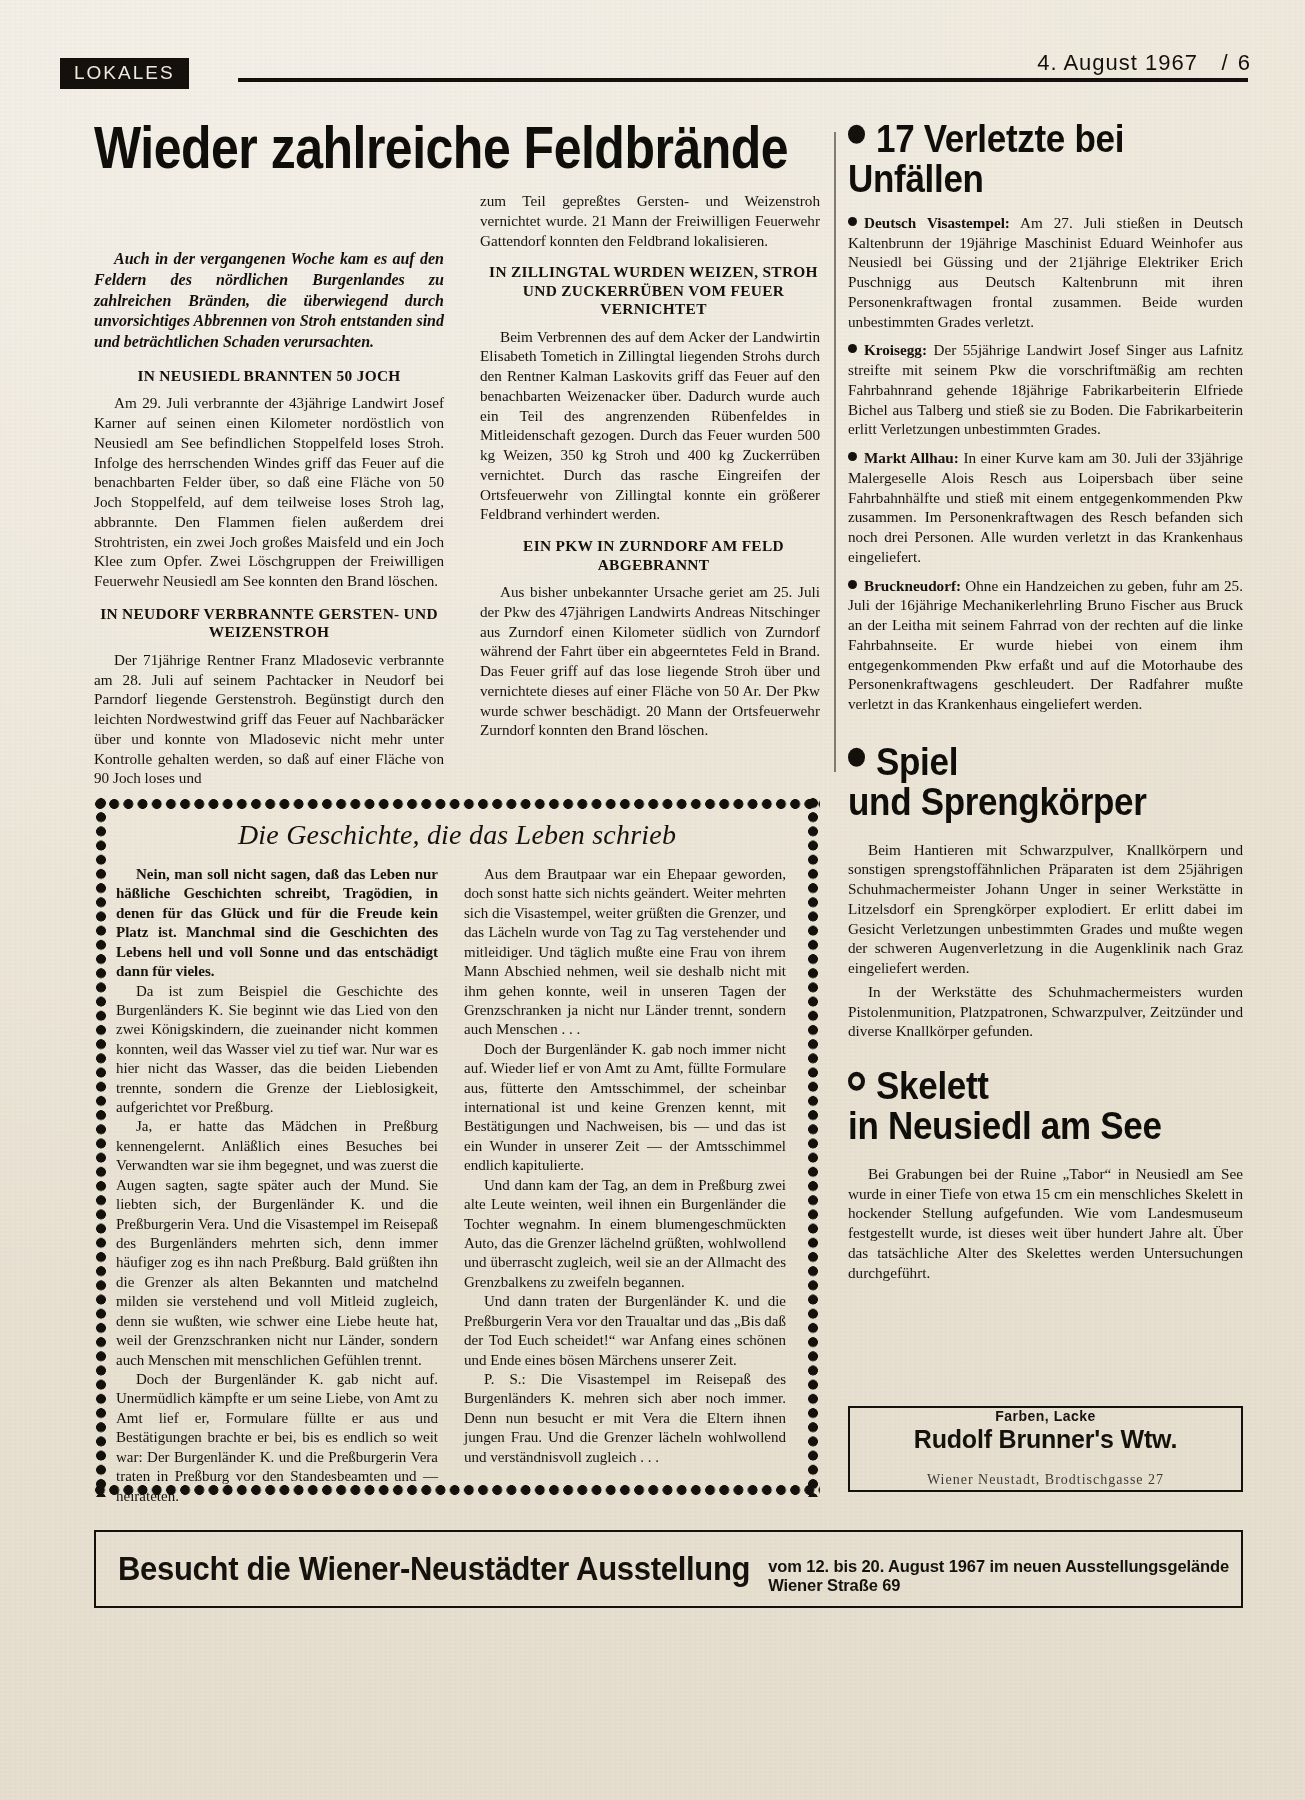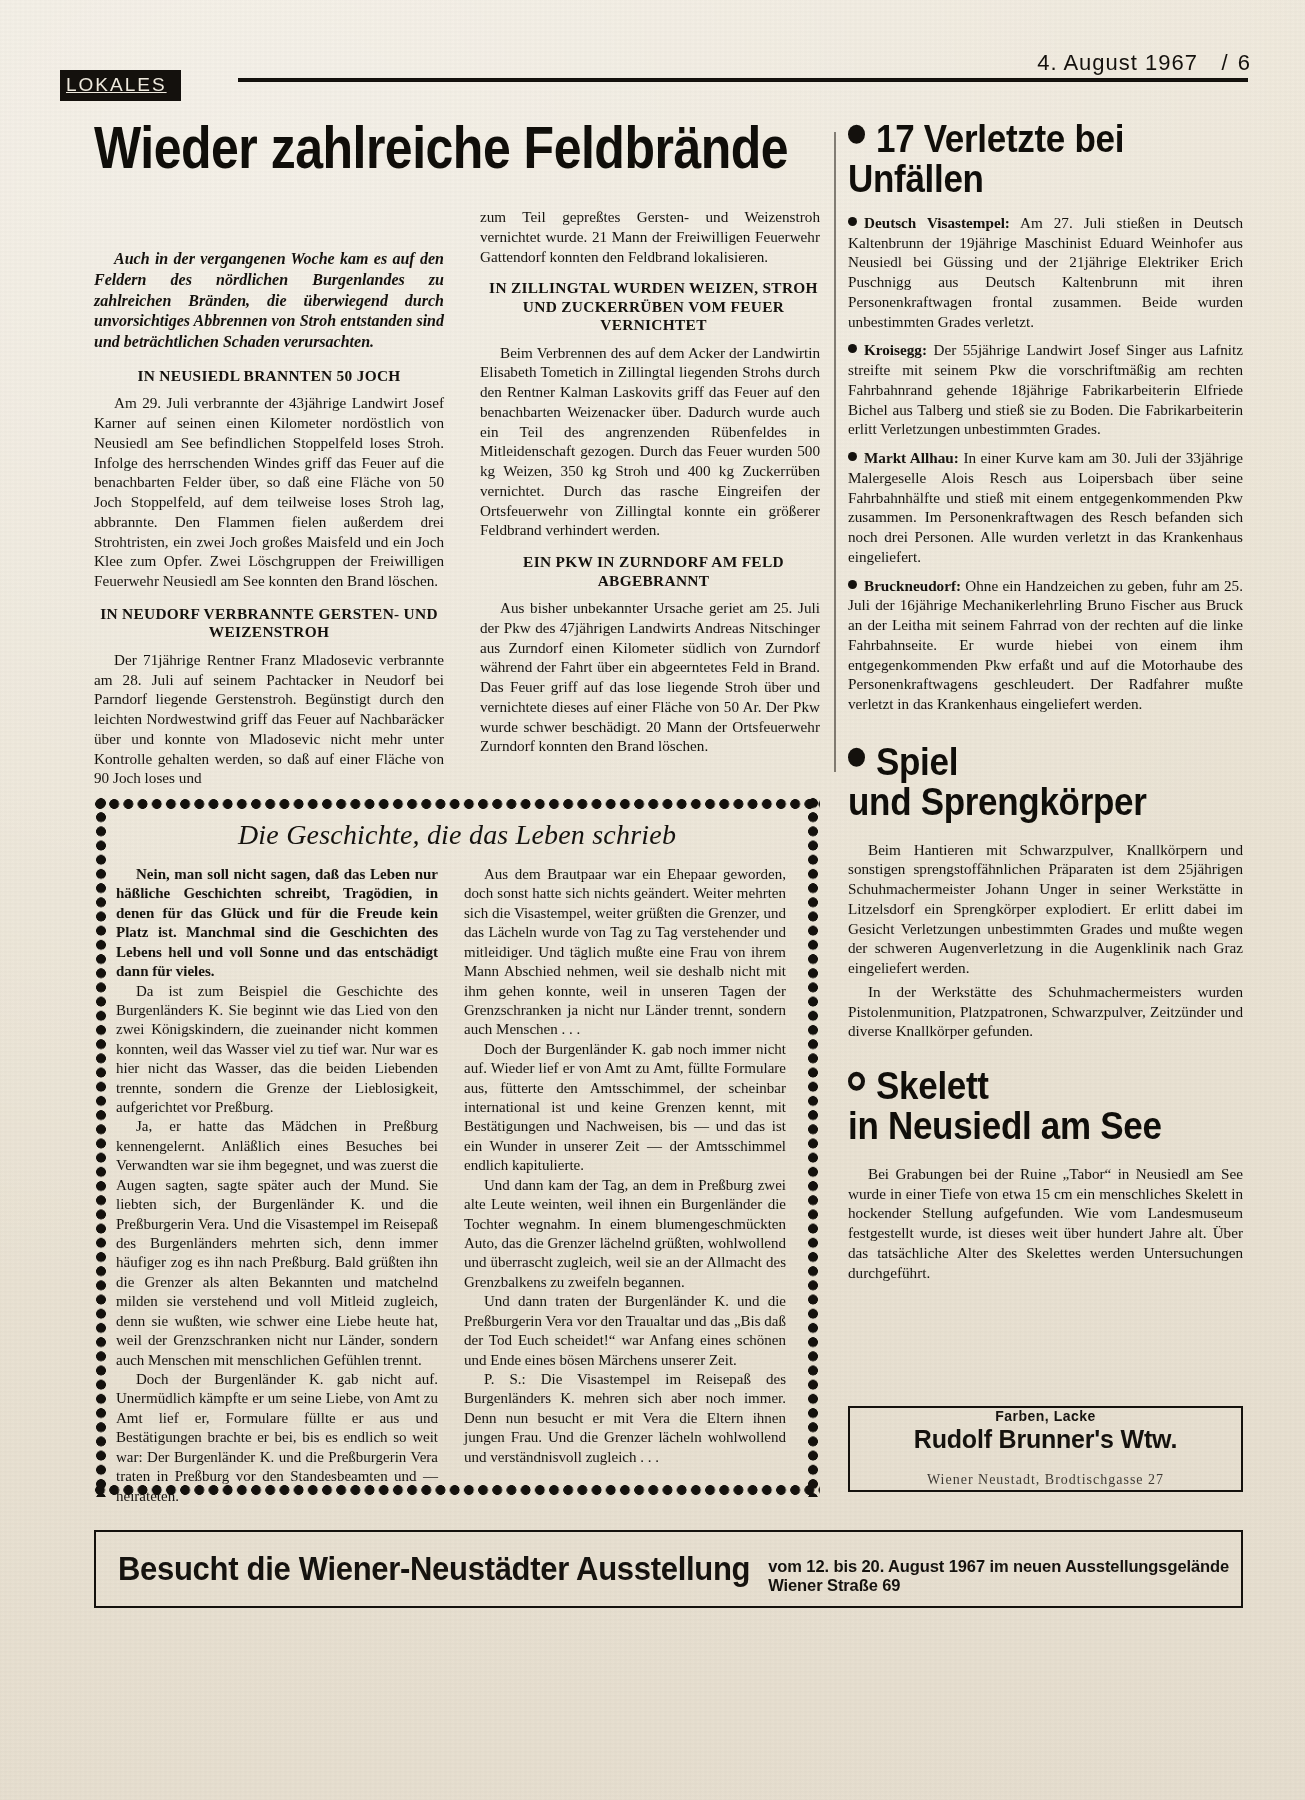--- a/index.html
+++ b/index.html
@@ -29,47 +29,46 @@
   .sheet {
     position:absolute;
     left:48px; top:40px; width:1210px; height:1720px;
   }
 
   
   .masthead {
     position:absolute; left:0; top:10px; width:1210px; height:46px;
   }
   .kicker {
-    position:absolute; left:12px; top:20px;
+    position:absolute; left:12px; top:8px;
     background:#14110d; color:#efeade;
     font-family:"Liberation Sans", sans-serif;
     font-size:19px; letter-spacing:2px;
-    padding:4px 14px 5px 6px;
+    padding:4px 14px 5px 14px;
     font-weight:400;
-    text-decoration:underline;
   }
   .mast-rule {
     position:absolute; left:190px; top:28px; width:1010px; height:4px;
     background:#14110d;
   }
   .mast-date {
     position:absolute; right:60px; top:0px;
     font-family:"Liberation Sans", sans-serif;
     font-size:22px; letter-spacing:1px; color:#14110d;
   }
   .mast-page {
     position:absolute; right:6px; top:0px;
     font-family:"Liberation Sans", sans-serif;
     font-size:22px; color:#14110d; letter-spacing:2px;
   }
 
   
   .col { position:absolute; }
   .c1 { left:46px; top:80px; width:350px; }
-  .c2 { left:432px; top:87px; width:340px; }
+  .c2 { left:432px; top:71px; width:340px; }
   .c3 { left:800px; top:78px; width:395px; }
 
   .vrule {
     position:absolute; width:2px; background:#2a251d;
     opacity:.55;
   }
 
   
   h1.main {
     font-family:"Liberation Sans", sans-serif;

